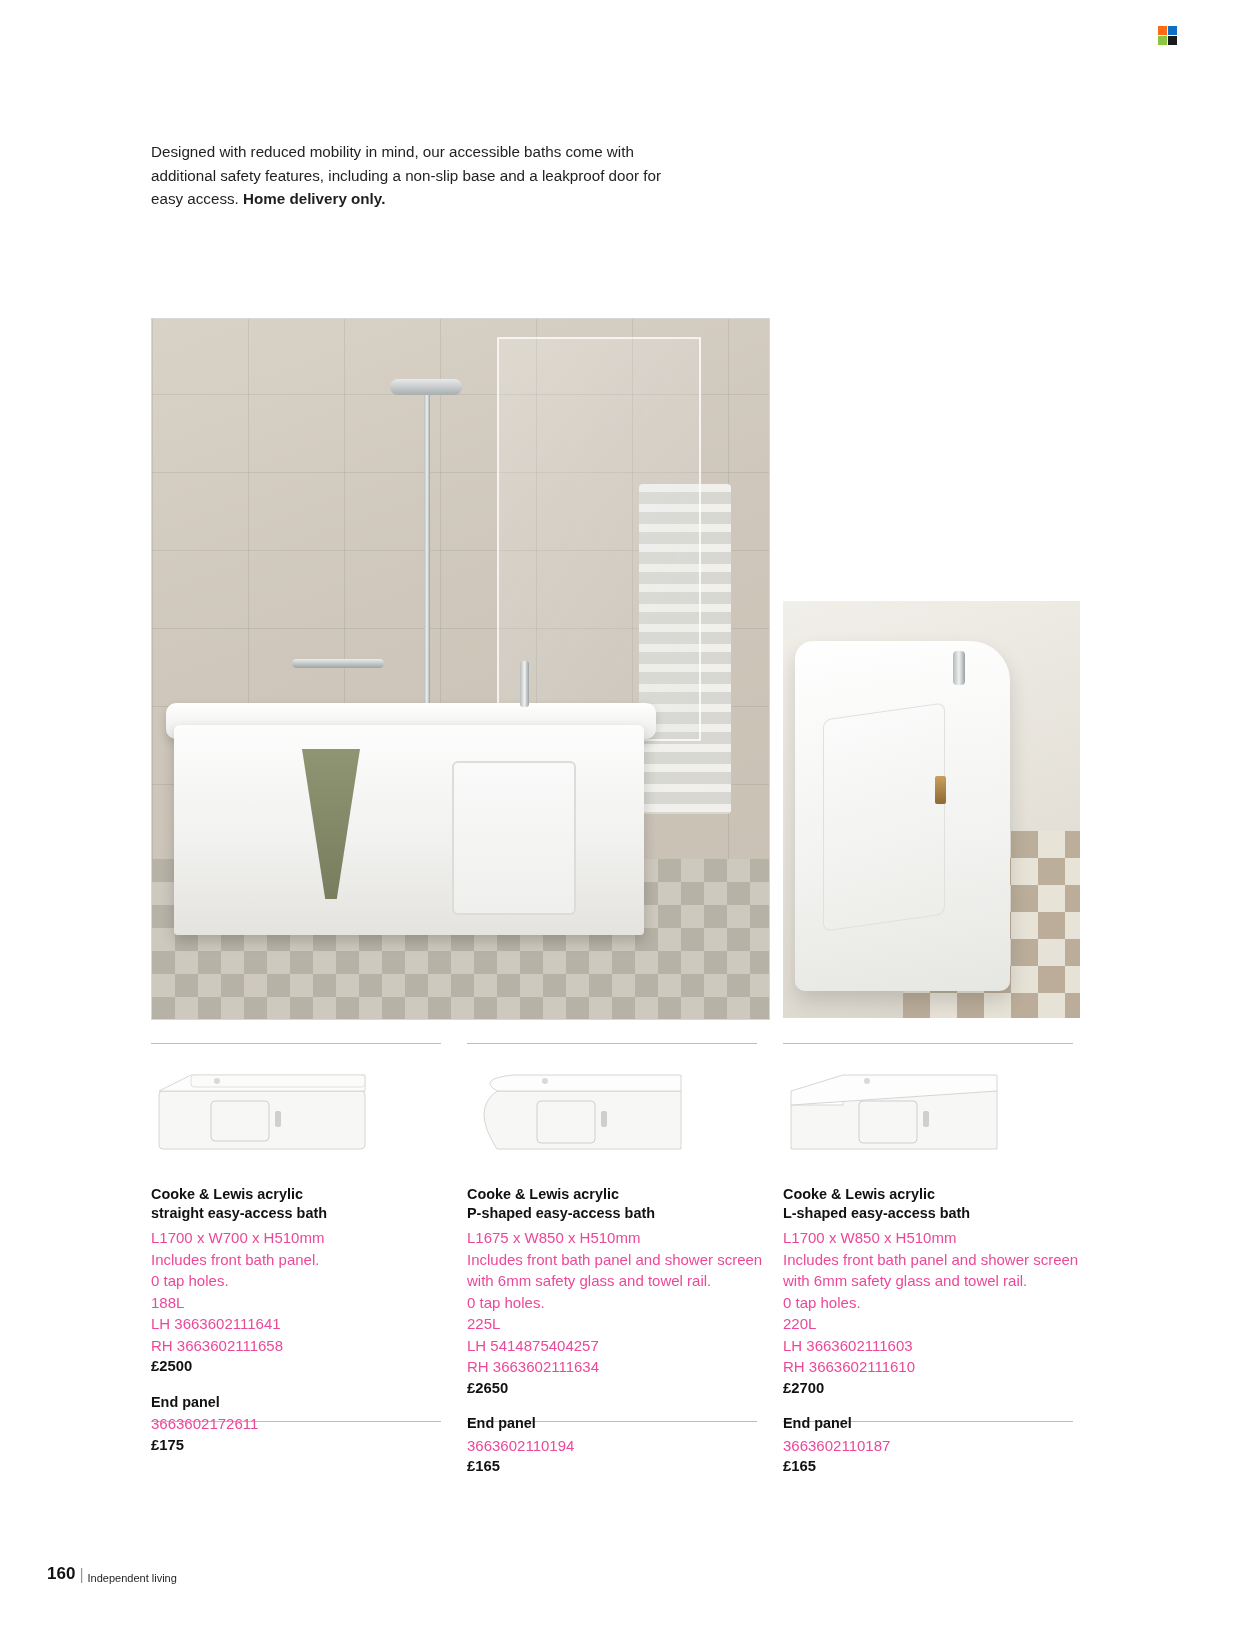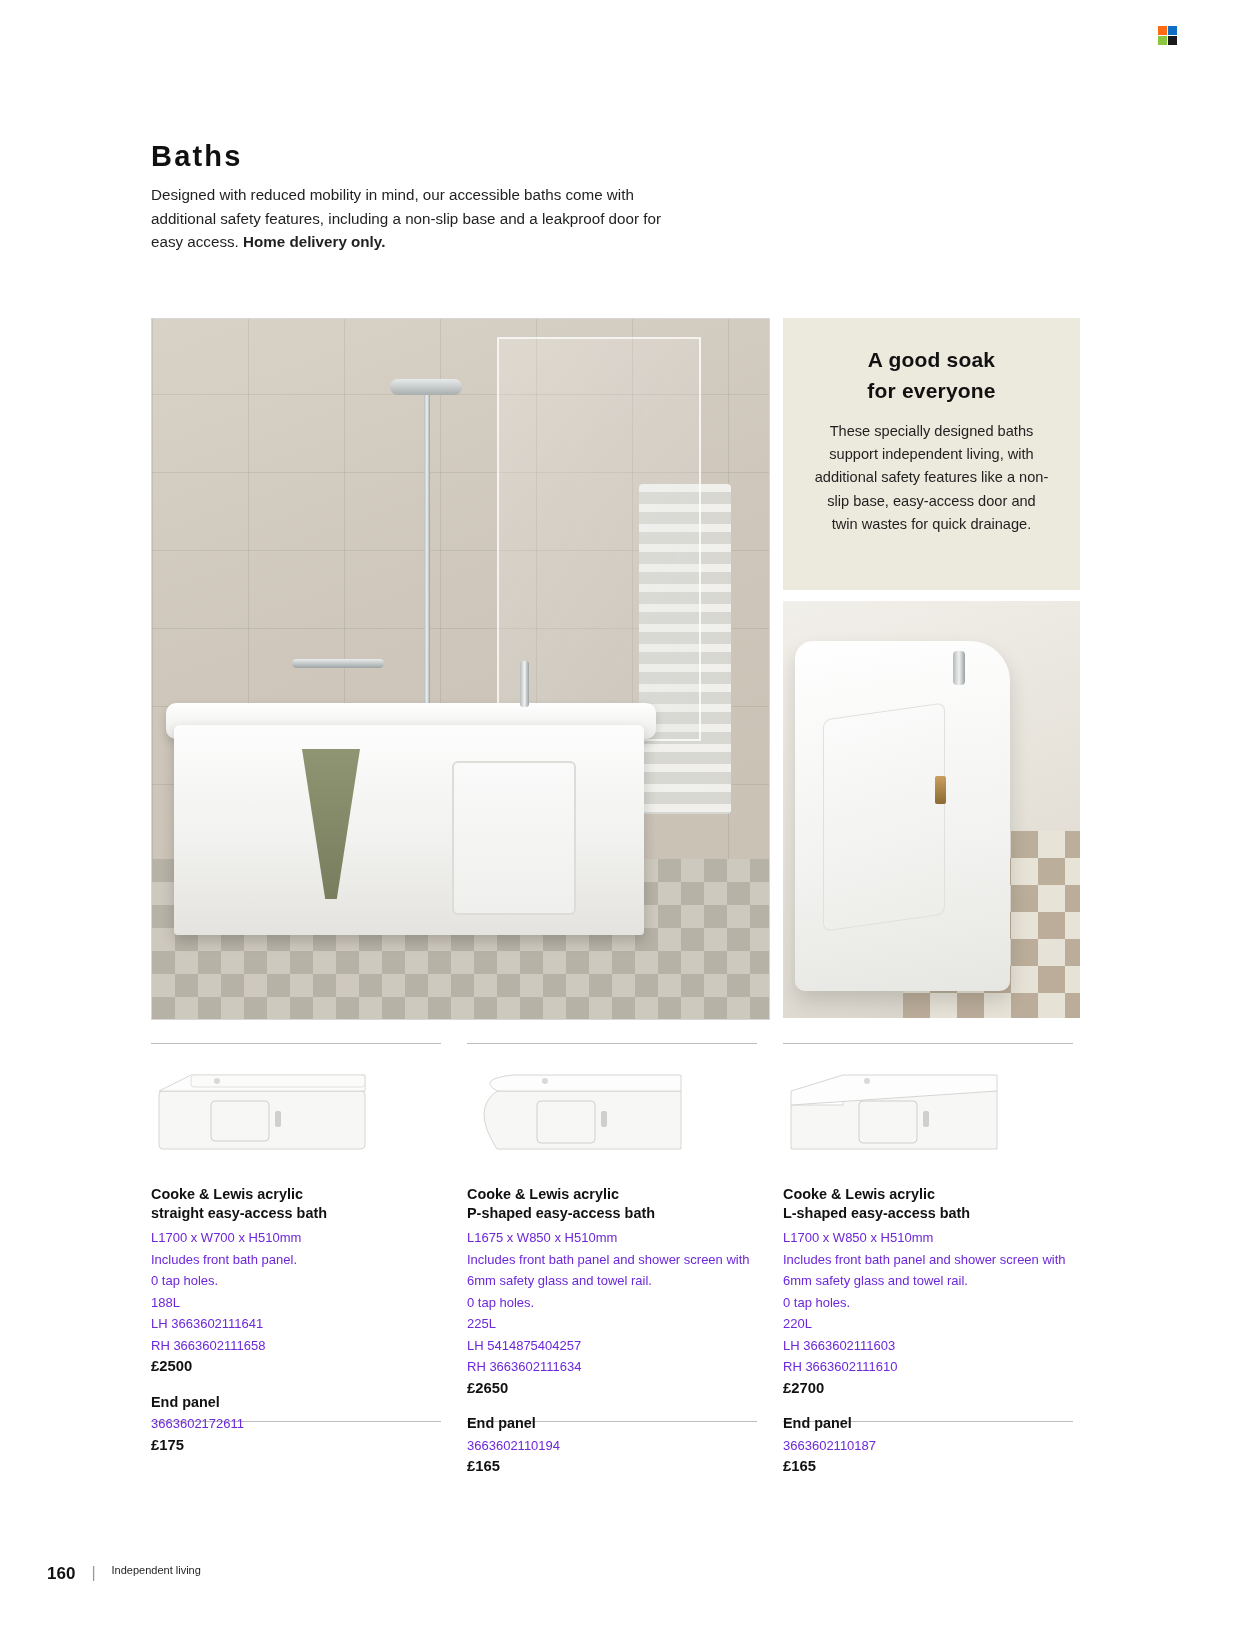--- a/index.html
+++ b/index.html
@@ -307,23 +307,23 @@
   .thumb svg { display: block; }
 
   .pname {
     font-size: 14.4px;
     line-height: 19px;
     font-weight: bold;
     color: #111;
     margin: 14px 0 4px 0;
   }
   .pline {
-    font-size: 13px;
+    font-size: 15px;
     line-height: 21.5px;
-    color: #6d28d9;
+    color: #ec4899;
   }
   .pprice {
     font-size: 14.8px;
     line-height: 21.5px;
     font-weight: bold;
     color: #111;
   }
   .psub {
     font-size: 14.4px;
     line-height: 21.5px;
@@ -331,22 +331,22 @@
     color: #111;
     margin-top: 14px;
   }
 
   
   .footer {
     position: absolute;
     left: 47px;
     bottom: 52px;
     display: flex;
-    align-items: flex-start;
-    gap: 16px;
+    align-items: flex-end;
+    gap: 4px;
     font-size: 16px;
   }
   .footer .pageno {
     font-weight: bold;
     color: #111;
     font-size: 17px;
   }
   .footer .sep { color: #9a9a9a; }
   .footer .sect { color: #1f1f1f; font-size: 11px; }
 </style>
@@ -356,46 +356,38 @@
 <div class="page">
 
   <div class="corner-mark">
     <span class="sq a"></span>
     <span class="sq b"></span>
     <span class="sq c"></span>
     <span class="sq d"></span>
   </div>
 
   <div class="heading-block">
-    <h1 class="title">Baths</h1>
     <p class="intro"><span>Designed with reduced mobility in mind, our accessible baths come with additional safety features, including a non-slip base and a leakproof door for easy access. </span><b>Home delivery only.</b></p>
   </div>
 
   <div class="hero">
     <div class="wall"></div>
     <div class="towel-rad"></div>
     <div class="floor"></div>
     <div class="screen"></div>
     <div class="shower-rail"></div>
     <div class="shower-head"></div>
     <div class="grabrail"></div>
     <div class="bath-rim"></div>
     <div class="bath-body"></div>
     <div class="bath-door"></div>
     <div class="tap"></div>
     <div class="towel"></div>
   </div>
 
-  <div class="callout">
-    <h2>
-      <span>A good soak</span><br>
-      <span>for everyone</span>
-    </h2>
-    <p>These specially designed baths support independent living, with additional safety features like a non-slip base, easy-access door and twin wastes for quick drainage.</p>
-  </div>
 
   <div class="photo2">
     <div class="p2wall"></div>
     <div class="p2floor"></div>
     <div class="p2bath"></div>
     <div class="p2door"></div>
     <div class="p2tap"></div>
     <div class="p2handle"></div>
   </div>
 

